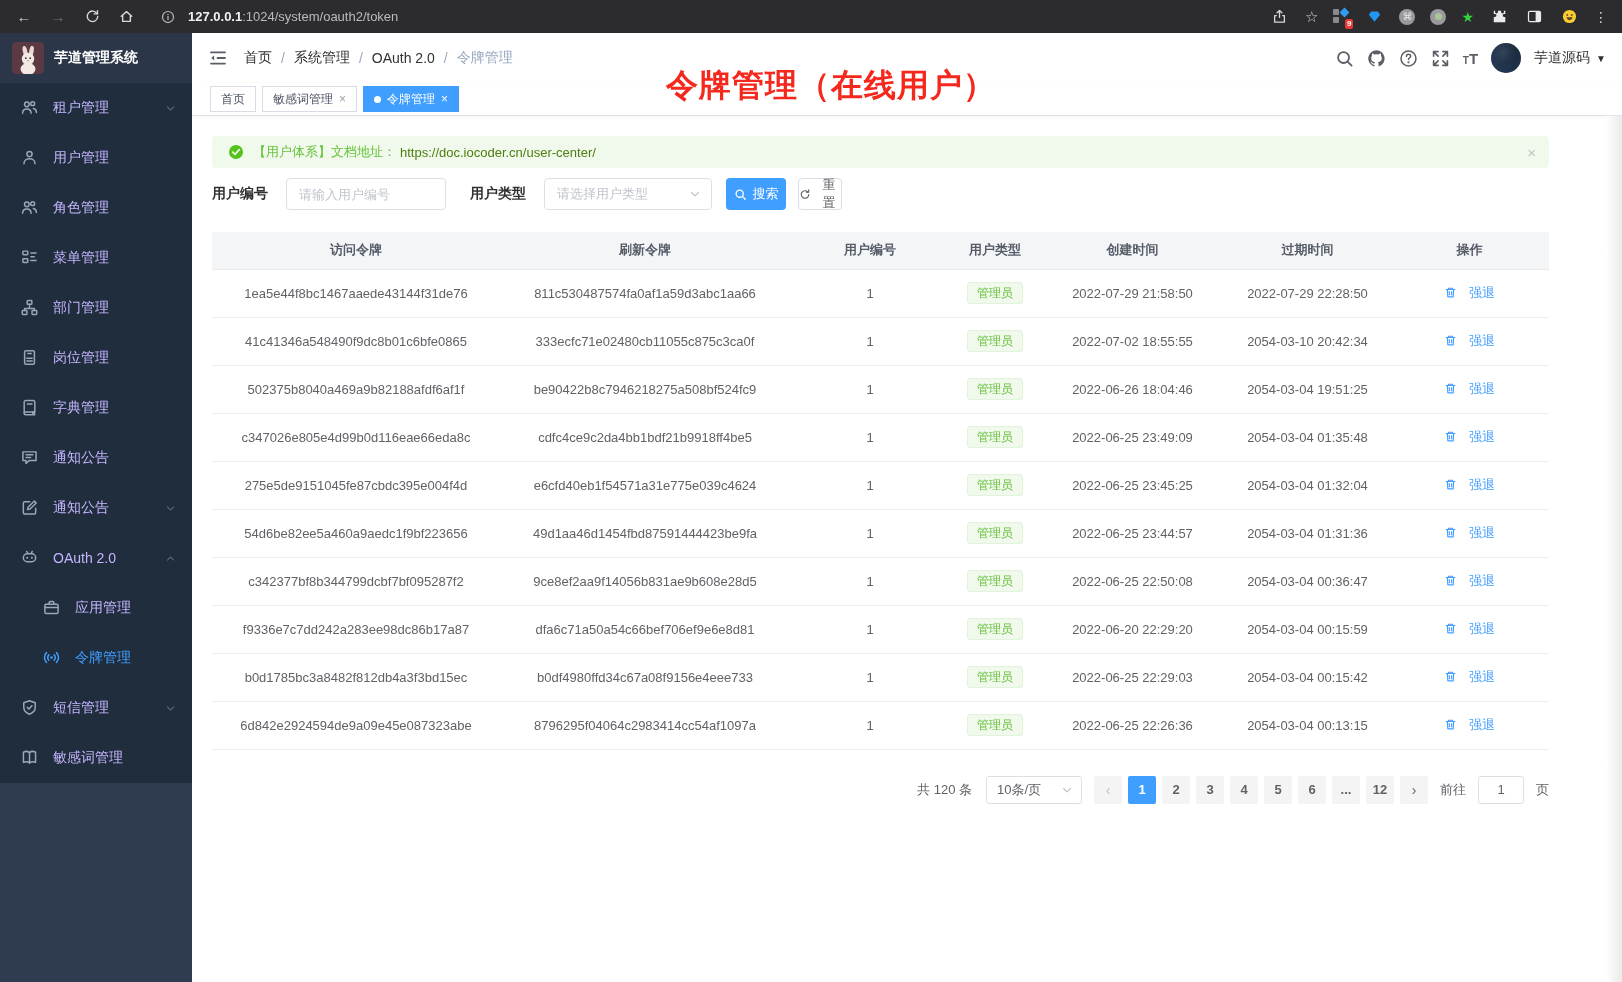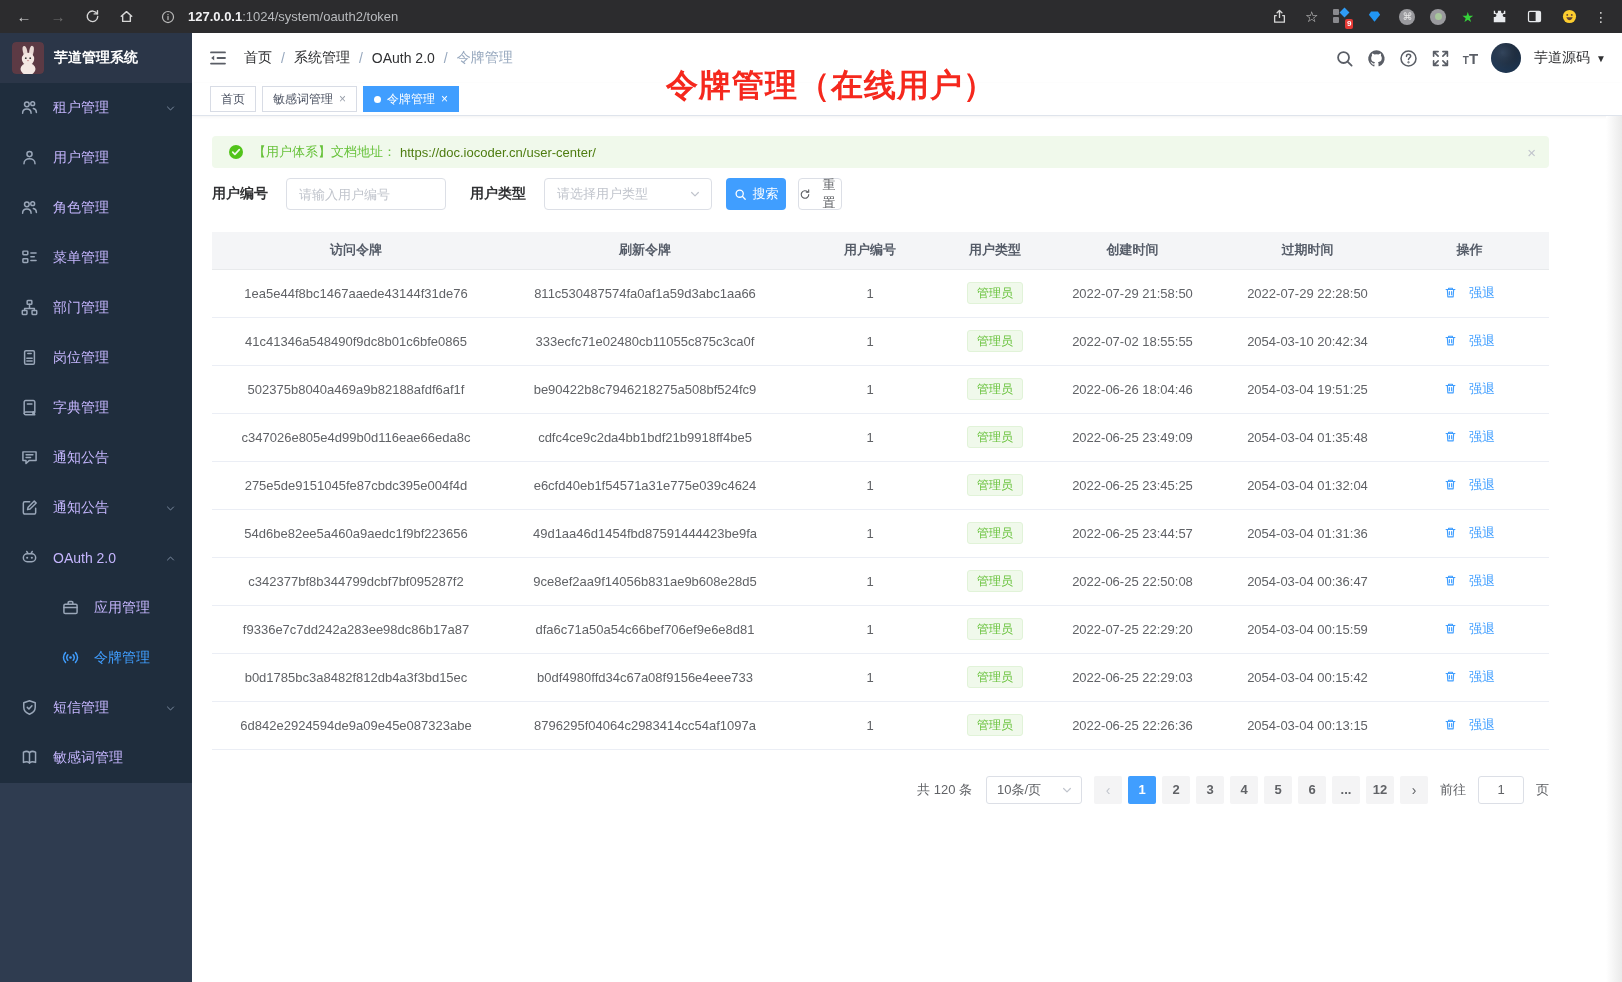--- a/index.html
+++ b/index.html
@@ -33,21 +33,21 @@
   .sidebar { position:absolute; left:0; top:33px; bottom:0; width:192px; background:#2f3c50; }
   .main { margin-left:192px; }
 
   
   .logo-row { height:50px; background:#2b3648; display:flex; align-items:center; padding-left:12px; gap:10px; }
   .logo-img { width:32px; height:32px; border-radius:4px; overflow:hidden; flex:none; }
   .logo-title { color:#fff; font-size:14px; font-weight:700; }
   .menu { }
   .menu-dark { background:#1f2d3d; }
   .menu-item { height:50px; display:flex; align-items:center; padding:0 16px 0 21px; color:#c4b5fd; font-size:14px; cursor:pointer; }
-  .menu-item.sub { padding-left:62px;align-items:center; }
+  .menu-item.sub { padding-left:43px;align-items:center; }
   .menu-item.active { color:#409eff; }
   .menu-item.active .mi-icon { color:#409eff; }
   .mi-icon { width:18px; height:18px; margin-right:14px; color:#9aa7b9; flex:none; }
   .mi-icon svg { width:17px; height:17px; }
   .mi-arrow { margin-left:auto; color:#7f8fa4; }
   .mi-arrow svg { width:11px; height:11px; }
   .mi-arrow.up svg { transform:rotate(180deg); }
 
   
   .navbar { height:50px; background:#fff; display:flex; align-items:center; padding:0 16px; }
@@ -608,21 +608,21 @@
                   </svg>
                 </span>
                 <span>强退</span>
               </a></td>
           </tr>
           <tr>
             <td>f9336e7c7dd242a283ee98dc86b17a87</td>
             <td>dfa6c71a50a54c66bef706ef9e6e8d81</td>
             <td>1</td>
             <td><span class="tag-success">管理员</span></td>
-            <td>2022-07-25 22:29:20</td>
+            <td>2022-06-20 22:29:20</td>
             <td>2054-03-04 00:15:59</td>
             <td><a class="action-link">
                 <span class="mi-icon" style="width: 13px; height: 13px; margin: 0px; color: rgb(64, 158, 255);">
                   <svg viewBox="0 0 16 16" fill="none" stroke="currentColor" stroke-width="1.4" stroke-linecap="round" stroke-linejoin="round">
                     <path d="M2.6 4.3h10.8M5.6 4.3V2.8h4.8v1.5M4.1 4.3l.6 9h6.6l.6-9M6.6 6.8v4M9.4 6.8v4"></path>
                   </svg>
                 </span>
                 <span>强退</span>
               </a></td>
           </tr>

